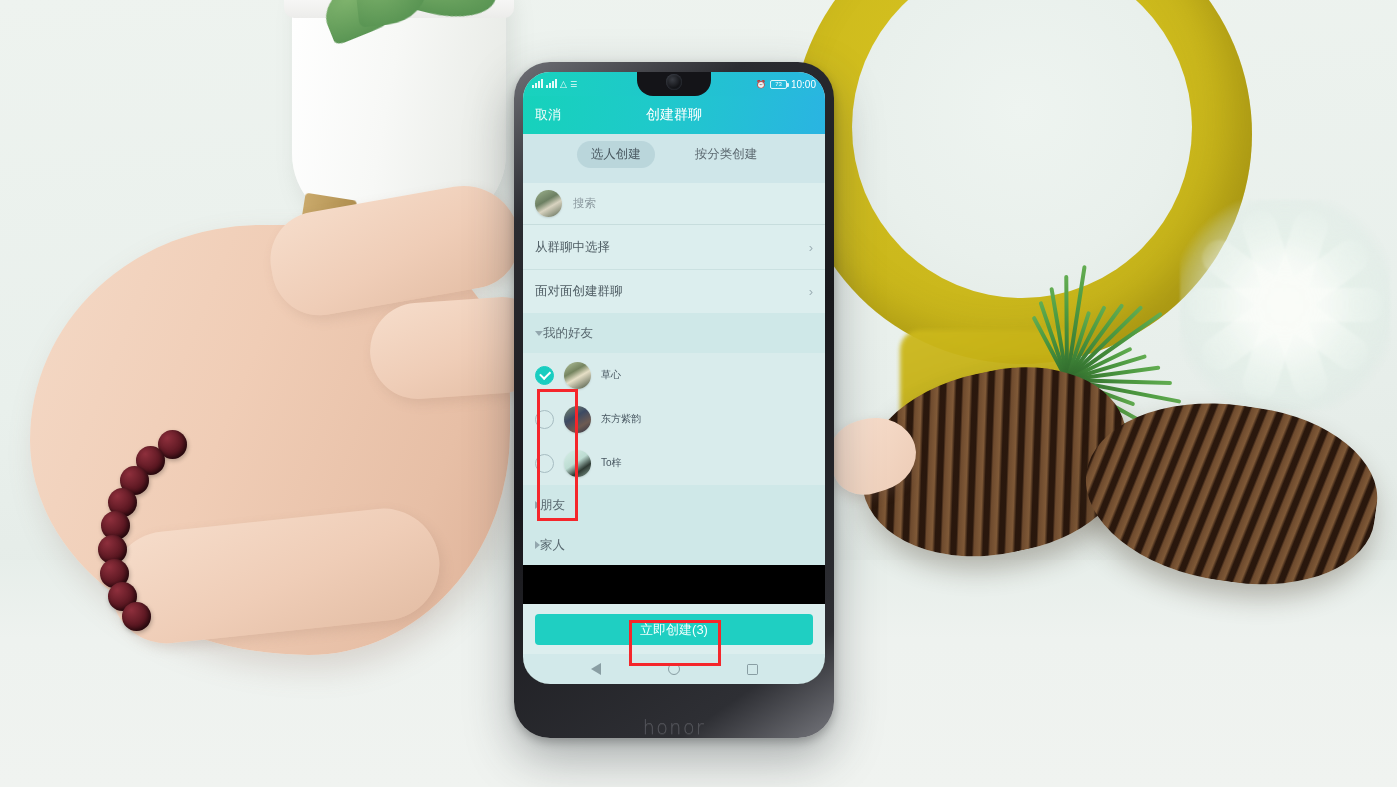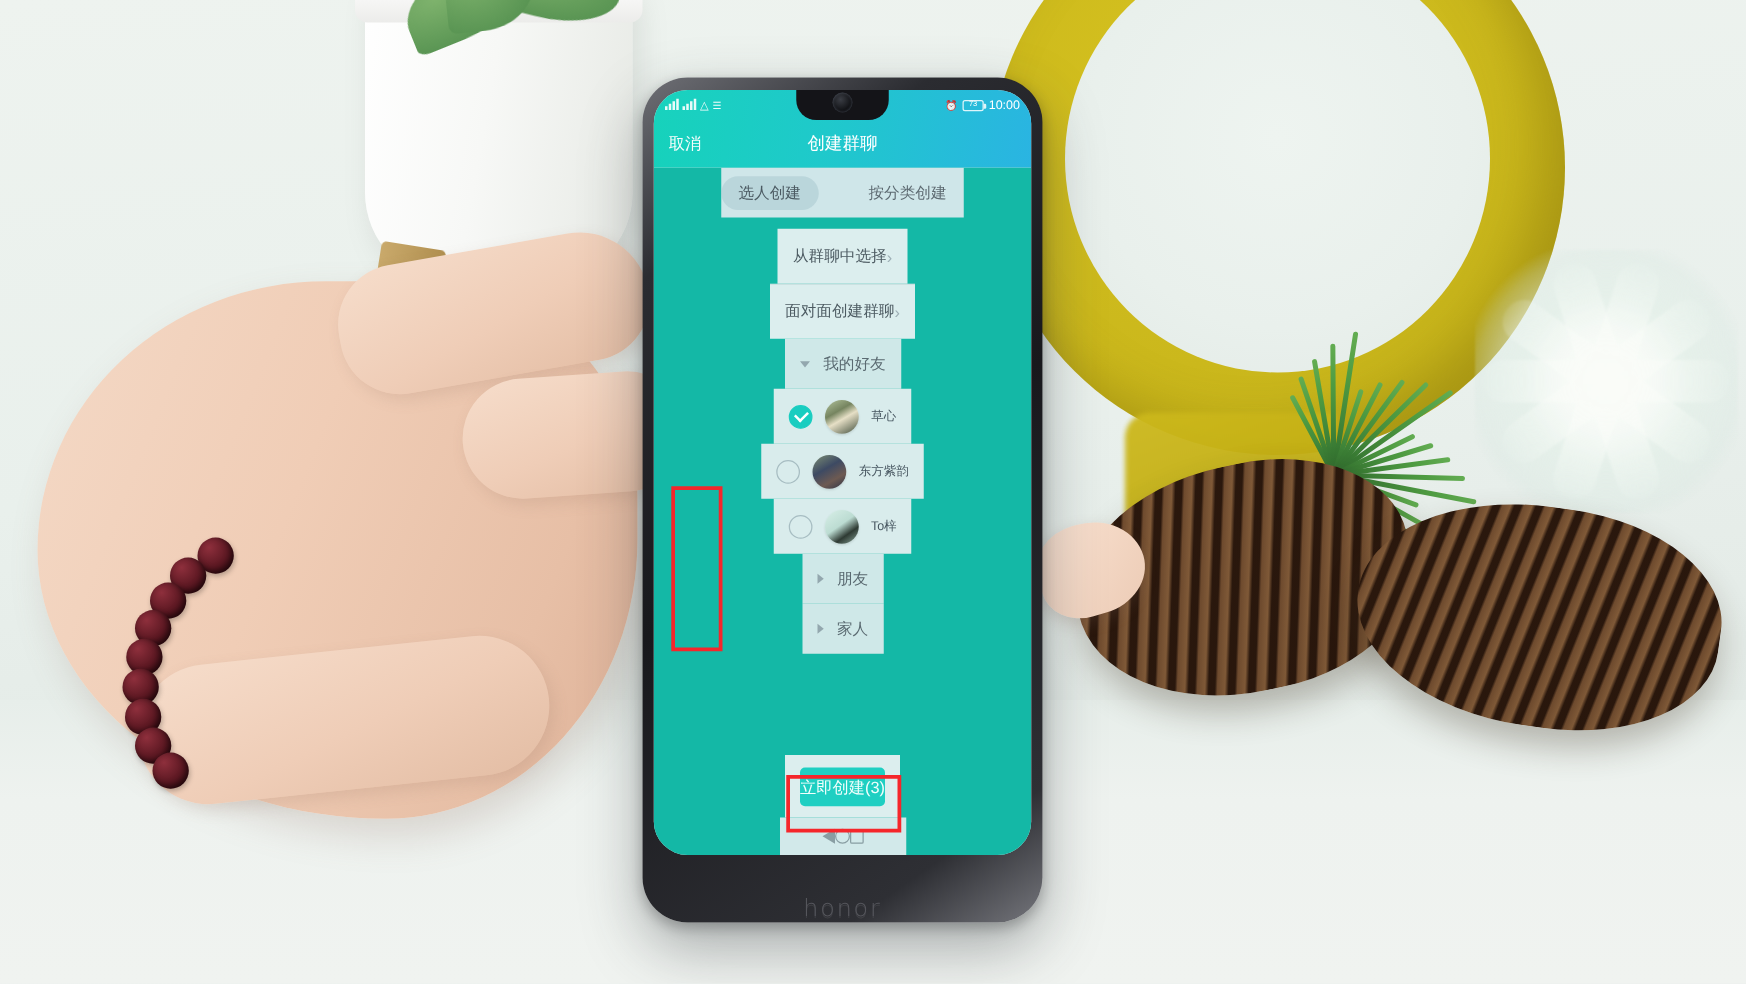--- a/index.html
+++ b/index.html
@@ -243,25 +243,24 @@
   }
   #btn-cancel { color: #fff; font-size: 13px; opacity: .96; cursor: pointer; }
   #header-title {
     position: absolute; left: 0; right: 0; text-align: center;
     color: #fff; font-size: 14px; font-weight: 500; pointer-events: none;
   }
 
   
   #app-body {
     flex: 1;
-    background: #14b8a6;
+    background: #000000;
     display: flex; flex-direction: column;
     position: relative;
     overflow: hidden;
-    align-items: center;
   }
 
   
   #tab-bar {
     height: 40px;
     background: #cfe6e9;
     display: flex; align-items: center; justify-content: center;
     gap: 26px;
   }
   .tab {
@@ -303,21 +302,21 @@
   .list-row + .list-row { border-top: 1px solid rgba(165,195,195,.3); }
   .chevron {
     margin-left: auto; color: #9eb0b6; font-size: 13px;
   }
 
   
   .group-header {
     height: 40px;
     background: #cfe8e8;
     display: flex; align-items: center;
-    padding: 0 12px; gap: 11px;
+    padding: 0 12px; 
     font-size: 12.5px; color: #5a6a71;
     cursor: pointer;
   }
   .tri {
     width: 0; height: 0; flex: 0 0 auto;
   }
   .tri.down {
     border-left: 4.5px solid transparent;
     border-right: 4.5px solid transparent;
     border-top: 5.5px solid #93a7ae;
@@ -543,20 +542,24 @@
 
       <div id="app-body">
 
         <div id="tab-bar">
           <span class="tab active">选人创建</span>
           <span class="tab">按分类创建</span>
         </div>
 
         <div class="divider-gap"></div>
 
+        <div id="search-row">
+          <div class="avatar" id="avatar-search"></div>
+          <span id="search-placeholder">搜索</span>
+        </div>
 
         <div class="list-row">
           <span>从群聊中选择</span>
           <span class="chevron">›</span>
         </div>
         <div class="list-row">
           <span>面对面创建群聊</span>
           <span class="chevron">›</span>
         </div>
 

